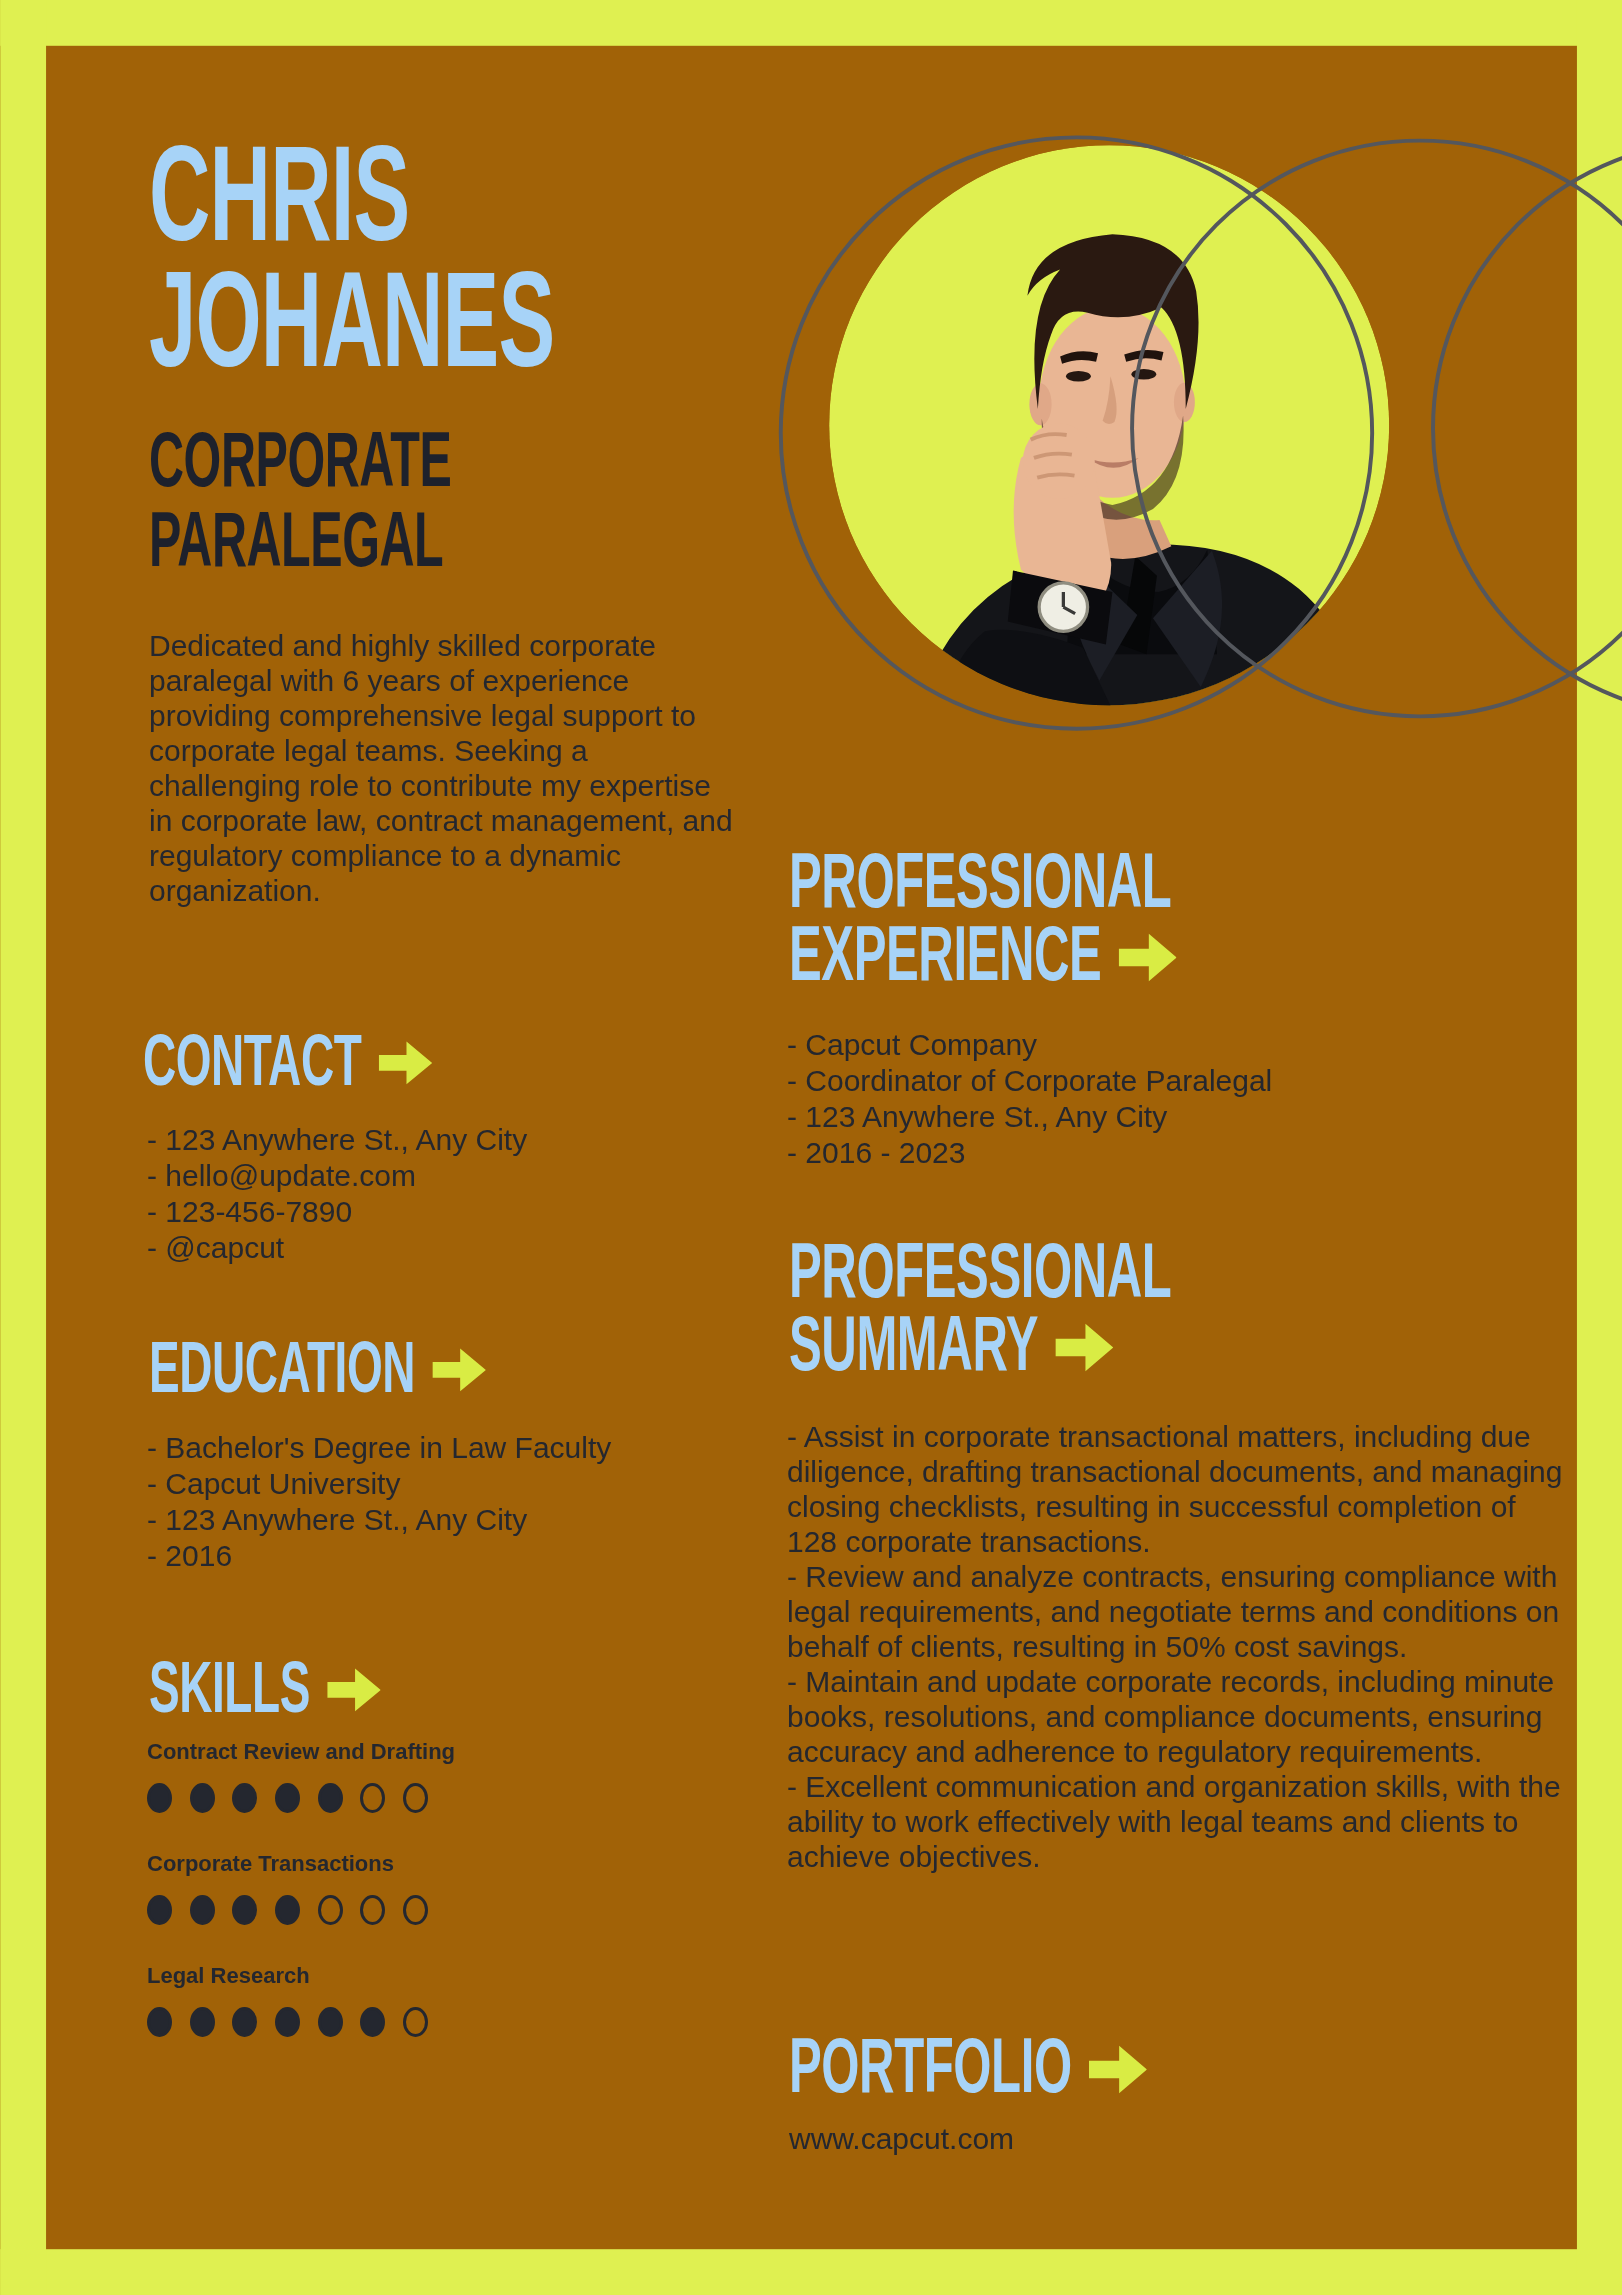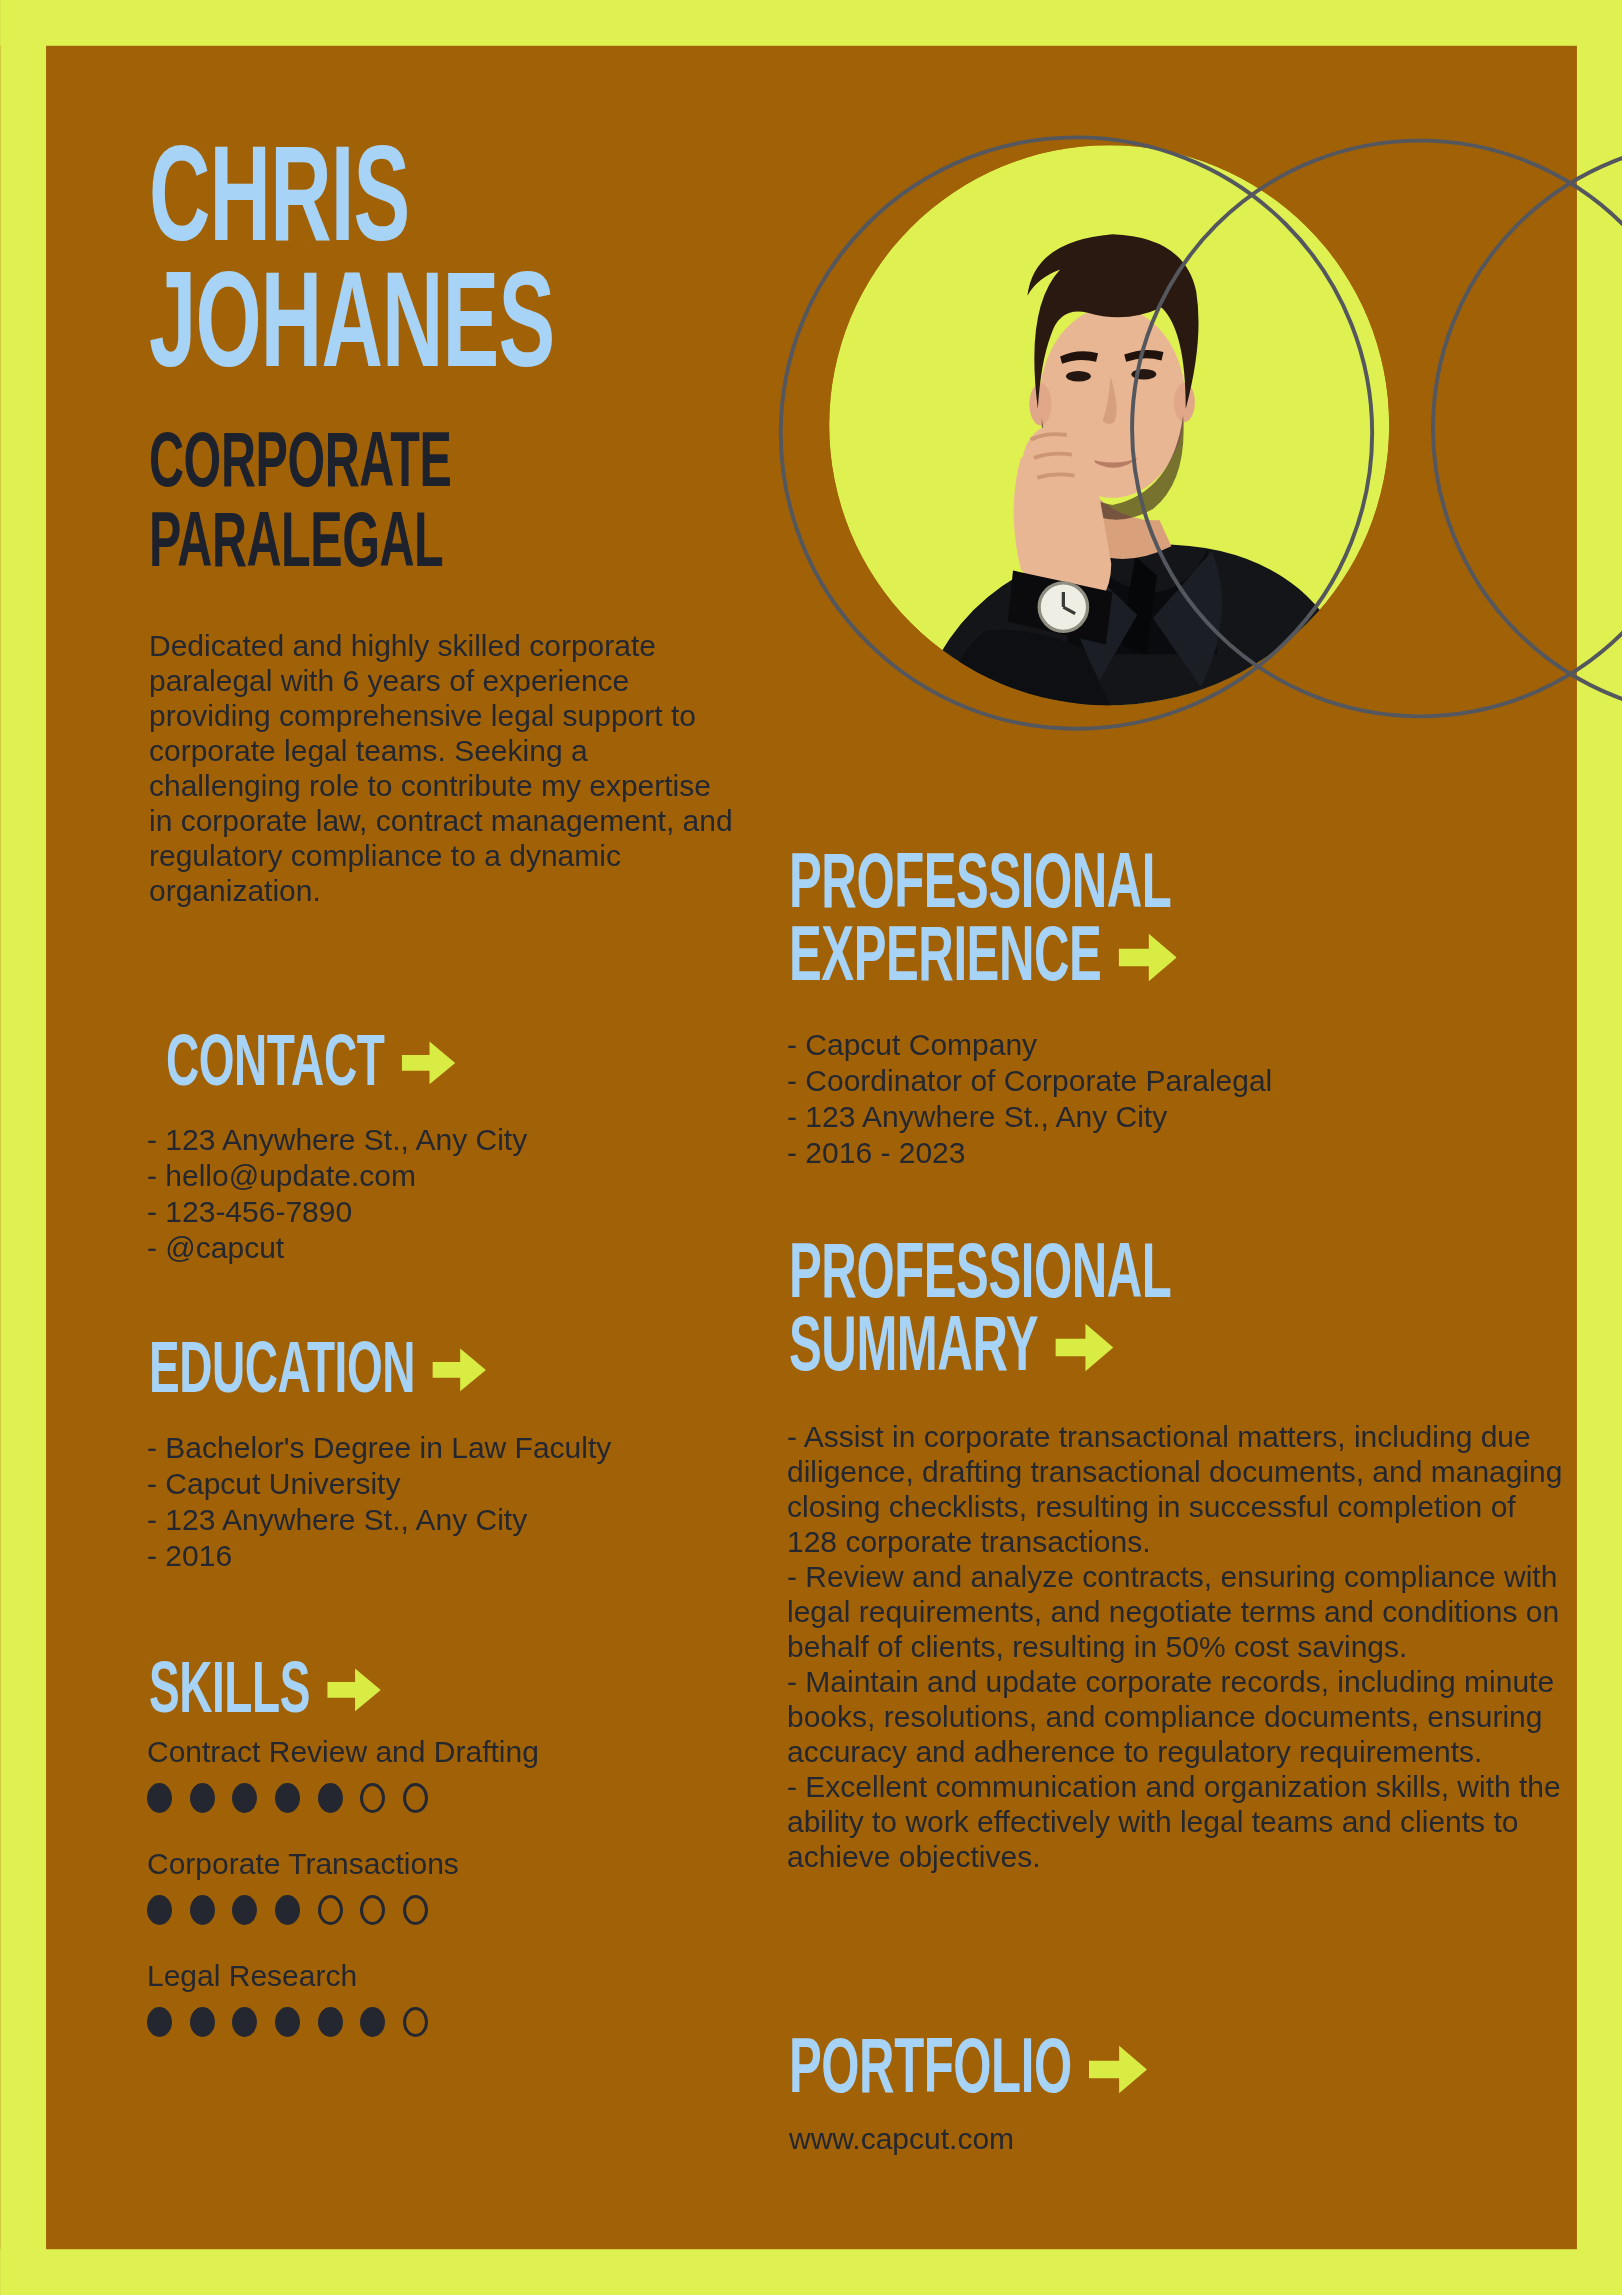--- a/index.html
+++ b/index.html
@@ -19,21 +19,21 @@
   .h-right-size{font-size:78px;line-height:73px;}
   .arrow{
     display:inline-block;width:85px;height:52px;background:var(--arrow);
     clip-path:polygon(0 35%,52% 35%,52% 9%,100% 50%,52% 91%,52% 65%,0 65%);
     vertical-align:-3.9px;margin-left:27.5px;
   }
   .h-right-size .arrow{width:92px;height:58px;vertical-align:-6.5px;}
   .body-text{font-size:30px;line-height:35px;color:var(--text);}
   .line{font-size:30px;line-height:36px;color:var(--text);white-space:nowrap;}
   .bullet{font-size:30px;line-height:35px;color:var(--text);}
-  .skill-name{font-size:30px;line-height:35px;color:var(--text);}
+  .skill-name{font-size:22px;line-height:35px;color:var(--text);font-weight:bold;}
   .dots{margin-top:13px;margin-bottom:33px;display:flex;gap:17.7px;align-items:center;height:31px;}
   .dot{width:25px;height:30px;border-radius:50%;border:3.3px solid var(--text);box-sizing:border-box;background:transparent;}
   .dot.filled{background:var(--text);}
   .url{font-size:30px;line-height:35px;color:var(--text);}
 </style>
 </head>
 <body>
 
 <div class="page">
 
@@ -107,21 +107,21 @@
     <div class="name-line"><span class="cond">JOHANES</span></div>
   </div>
 
   <div class="abs" style="left:149px;top:419px;">
     <div class="role-line"><span class="cond">CORPORATE</span></div>
     <div class="role-line"><span class="cond">PARALEGAL</span></div>
   </div>
 
   <div class="abs body-text" style="left:149px;top:628px;width:586px;">Dedicated and highly skilled corporate paralegal with 6 years of experience providing comprehensive legal support to corporate legal teams. Seeking a challenging role to contribute my expertise in corporate law, contract management, and regulatory compliance to a dynamic organization.</div>
 
-  <div class="abs h-blue h-left-size" style="left:166px;top:1021px;">
+  <div class="abs h-blue h-left-size" style="left:143px;top:1021px;">
     <span class="cond"><span>CONTACT</span><span class="arrow"></span></span>
   </div>
   <div class="abs" style="left:147px;top:1122px;">
     <div class="line">- 123 Anywhere St., Any City</div>
     <div class="line">- hello@update.com</div>
     <div class="line">- 123-456-7890</div>
     <div class="line">- @capcut</div>
   </div>
 
   <div class="abs h-blue h-left-size" style="left:149px;top:1328px;">

